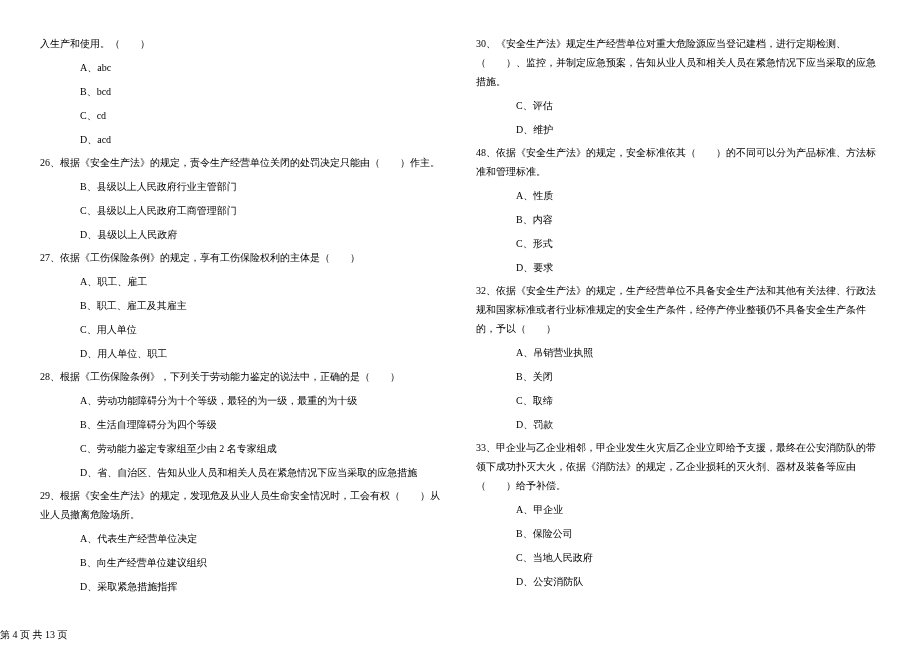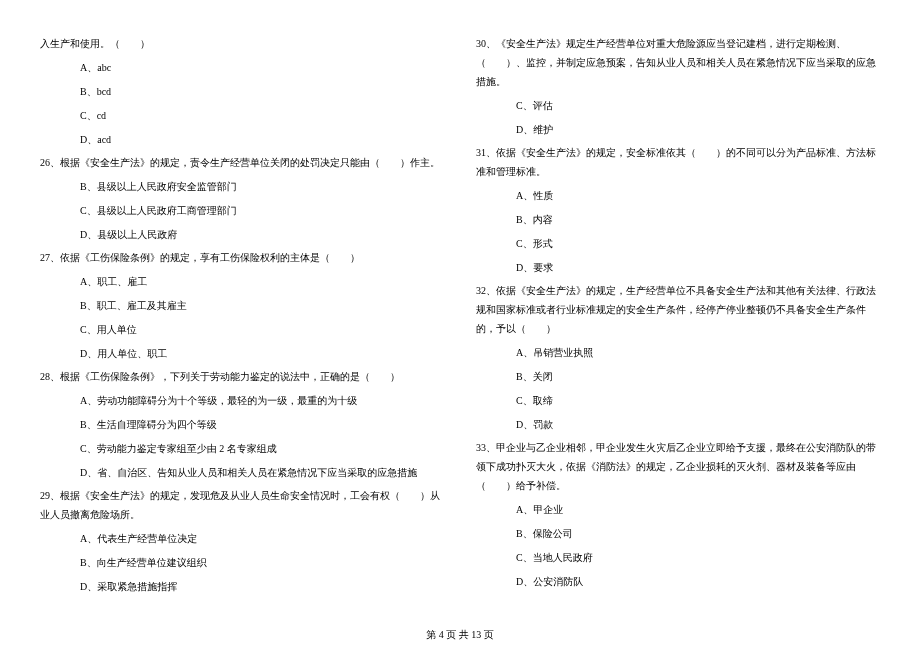--- a/index.html
+++ b/index.html
@@ -34,37 +34,36 @@
       margin-top: 5px;
     }
     .indent {
       padding-left: 0;
     }
     .footer {
       position: absolute;
       bottom: 8px;
       left: 0;
       right: 0;
-      text-align: center;
       font-size: 10px;
     }
   </style>
 </head>
 <body>
 
 <div class="columns">
   <div class="column">
     <div class="question-text indent">入生产和使用。（　　）</div>
     <div class="option">A、abc</div>
     <div class="option">B、bcd</div>
     <div class="option">C、cd</div>
     <div class="option">D、acd</div>
 
     <div class="question-text">26、根据《安全生产法》的规定，责令生产经营单位关闭的处罚决定只能由（　　）作主。</div>
-    <div class="option">B、县级以上人民政府安全监管部门</div>
+    <div class="option">B、县级以上人民政府行业主管部门</div>
     <div class="option">C、县级以上人民政府工商管理部门</div>
     <div class="option">D、县级以上人民政府</div>
 
     <div class="question-text">27、依据《工伤保险条例》的规定，享有工伤保险权利的主体是（　　）</div>
     <div class="option">A、职工、雇工</div>
     <div class="option">B、职工、雇工及其雇主</div>
     <div class="option">C、用人单位</div>
     <div class="option">D、用人单位、职工</div>
 
     <div class="question-text">28、根据《工伤保险条例》，下列关于劳动能力鉴定的说法中，正确的是（　　）</div>
@@ -77,21 +76,21 @@
     <div class="option">A、代表生产经营单位决定</div>
     <div class="option">B、向生产经营单位建议组织</div>
     <div class="option">D、采取紧急措施指挥</div>
   </div>
 
   <div class="column">
     <div class="question-text">30、《安全生产法》规定生产经营单位对重大危险源应当登记建档，进行定期检测、（　　）、监控，并制定应急预案，告知从业人员和相关人员在紧急情况下应当采取的应急措施。</div>
     <div class="option">C、评估</div>
     <div class="option">D、维护</div>
 
-    <div class="question-text">31、依据《安全生产法》的规定，安全标准依其（　　）的不同可以分为产品标准、方法标准和管理标准。</div>
+    <div class="question-text">48、依据《安全生产法》的规定，安全标准依其（　　）的不同可以分为产品标准、方法标准和管理标准。</div>
     <div class="option">A、性质</div>
     <div class="option">B、内容</div>
     <div class="option">C、形式</div>
     <div class="option">D、要求</div>
 
     <div class="question-text">32、依据《安全生产法》的规定，生产经营单位不具备安全生产法和其他有关法律、行政法规和国家标准或者行业标准规定的安全生产条件，经停产停业整顿仍不具备安全生产条件的，予以（　　）</div>
     <div class="option">A、吊销营业执照</div>
     <div class="option">B、关闭</div>
     <div class="option">C、取缔</div>
     <div class="option">D、罚款</div>

